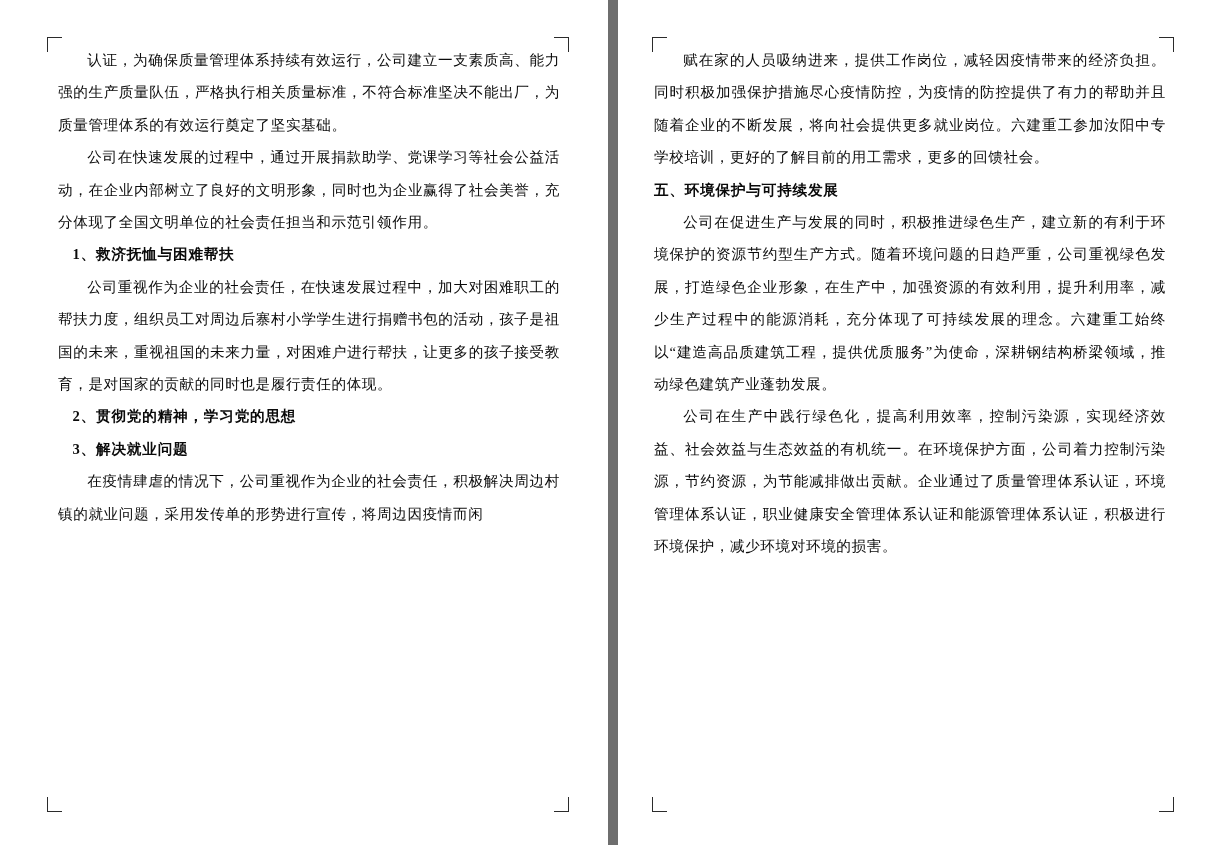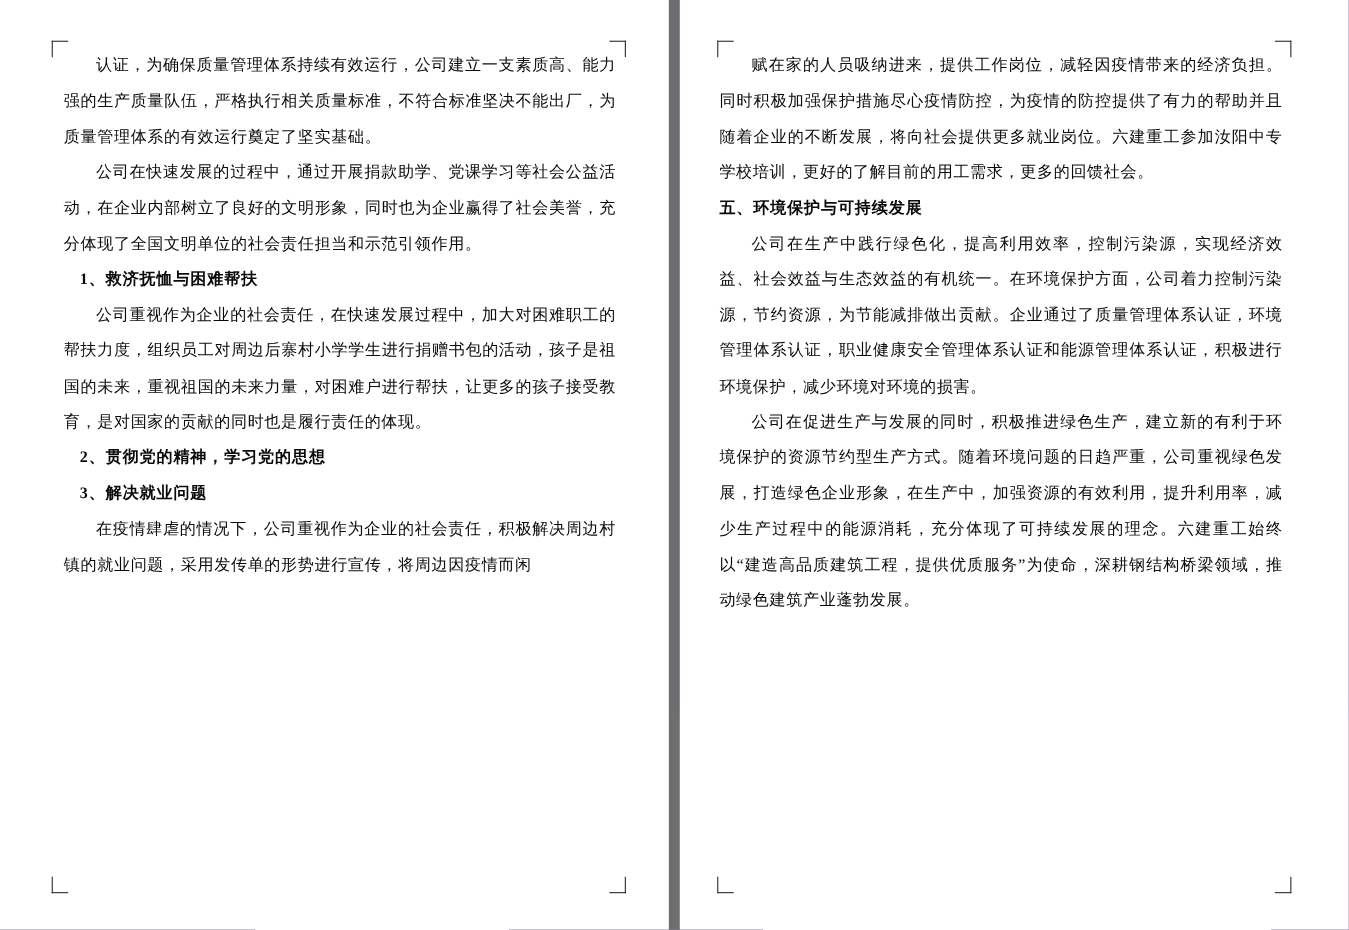--- a/index.html
+++ b/index.html
@@ -11,21 +11,21 @@
     width: 1226px;
     height: 845px;
     overflow: hidden;
     font-family: "Liberation Serif", "DejaVu Serif", serif;
   }
   .spread {
     position: relative;
     width: 1226px;
     height: 654px;
     display: flex;
-    background: #8b5cf6;
+    background: #f0abfc;
   }
   .page {
     position: relative;
     background: #ffffff;
     height: 845px;
     box-sizing: border-box;
     overflow: hidden;
   }
   .page-left {
     width: 608px;
@@ -118,18 +118,18 @@
   <div class="gutter"></div>
 
   <div class="page page-right">
     <span class="crop tl"></span>
     <span class="crop tr"></span>
     <span class="crop bl"></span>
     <span class="crop br"></span>
     <div class="content">
       <p class="indent">赋在家的人员吸纳进来，提供工作岗位，减轻因疫情带来的经济负担。同时积极加强保护措施尽心疫情防控，为疫情的防控提供了有力的帮助并且随着企业的不断发展，将向社会提供更多就业岗位。六建重工参加汝阳中专学校培训，更好的了解目前的用工需求，更多的回馈社会。</p>
       <p class="head">五、环境保护与可持续发展</p>
+      <p class="indent">公司在促进生产与发展的同时，积极推进绿色生产，建立新的有利于环境保护的资源节约型生产方式。随着环境问题的日趋严重，公司重视绿色发展，打造绿色企业形象，在生产中，加强资源的有效利用，提升利用率，减少生产过程中的能源消耗，充分体现了可持续发展的理念。六建重工始终以“建造高品质建筑工程，提供优质服务”为使命，深耕钢结构桥梁领域，推动绿色建筑产业蓬勃发展。</p>
       <p class="indent">公司在生产中践行绿色化，提高利用效率，控制污染源，实现经济效益、社会效益与生态效益的有机统一。在环境保护方面，公司着力控制污染源，节约资源，为节能减排做出贡献。企业通过了质量管理体系认证，环境管理体系认证，职业健康安全管理体系认证和能源管理体系认证，积极进行环境保护，减少环境对环境的损害。</p>
-      <p class="indent">公司在促进生产与发展的同时，积极推进绿色生产，建立新的有利于环境保护的资源节约型生产方式。随着环境问题的日趋严重，公司重视绿色发展，打造绿色企业形象，在生产中，加强资源的有效利用，提升利用率，减少生产过程中的能源消耗，充分体现了可持续发展的理念。六建重工始终以“建造高品质建筑工程，提供优质服务”为使命，深耕钢结构桥梁领域，推动绿色建筑产业蓬勃发展。</p>
     </div>
   </div>
 
 </div>
 
 </body></html>

